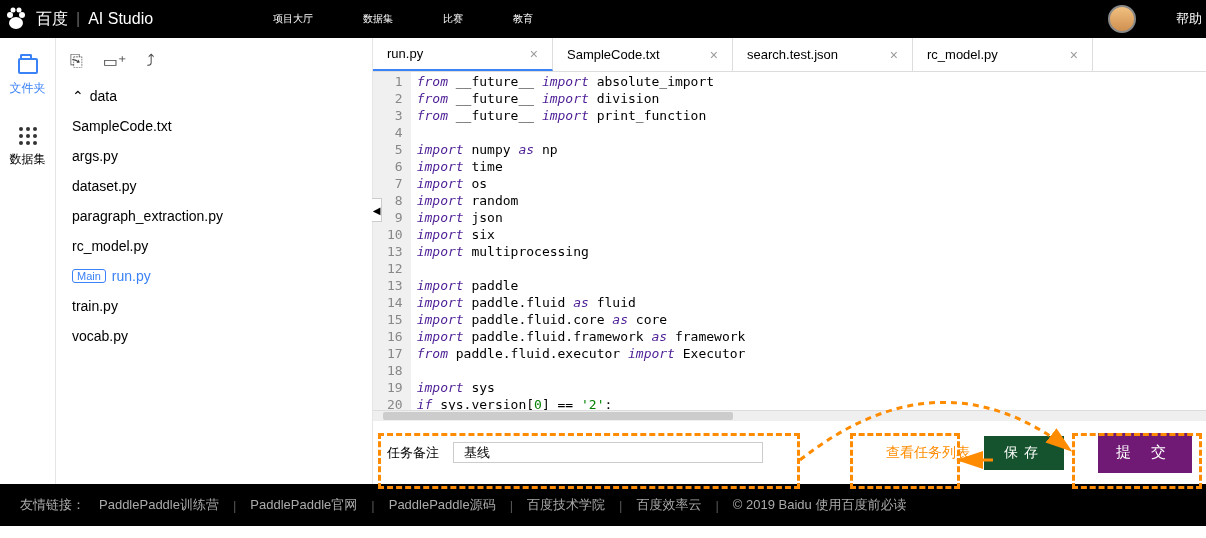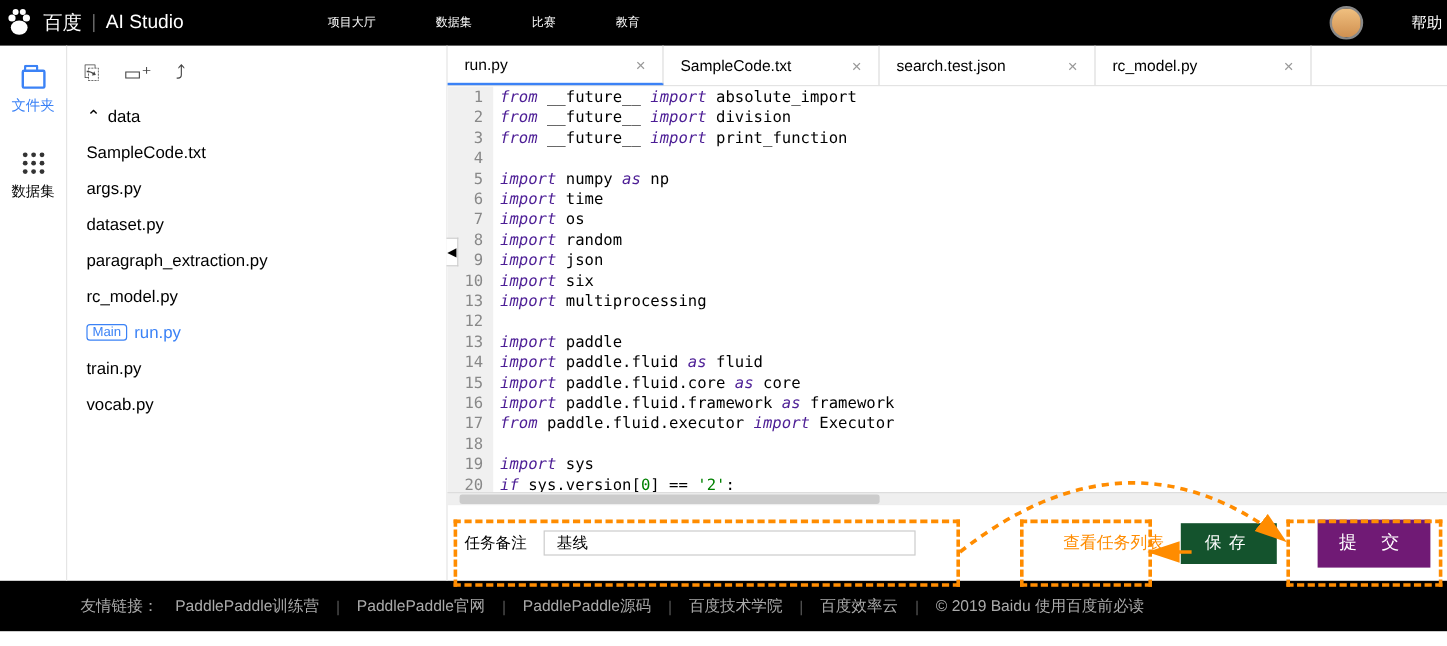--- a/index.html
+++ b/index.html
@@ -45,21 +45,21 @@
 .task-label { font-size: 13px; }
 .task-input { flex: 0 0 310px; height: 21px; border: 1px solid #ccc; padding: 0 10px; font-size: 13px; }
 .spacer { flex: 1; }
 .link-btn { color: #ff8c00; font-size: 14px; cursor: pointer; background: none; border: none; }
 .save-btn { background: #14532d; color: #fff; border: none; width: 80px; height: 34px; font-size: 14px; letter-spacing: 6px; cursor: pointer; }
 .submit-btn { background: #701a75; color: #fff; border: none; width: 94px; height: 40px; font-size: 15px; letter-spacing: 8px; margin-left: 20px; cursor: pointer; }
 .dashed { position: absolute; border: 3px dashed #ff8c00; pointer-events: none; }
 .dash1 { left: 378px; top: 433px; width: 422px; height: 56px; }
 .dash2 { left: 846px; top: 433px; width: 110px; height: 56px; margin-left:4px; }
 .dash3 { left: 1072px; top: 433px; width: 130px; height: 56px; }
-.footer { background: #000; height: 42px; display: flex; align-items: center; padding: 0 67px; color: #aaa; font-size: 13px; gap: 14px; }
+.footer { background: #000; height: 42px; display: flex; align-items: center; padding: 0 20px; color: #aaa; font-size: 13px; gap: 14px; }
 .footer a { color: #aaa; }
 .divider { color: #555; }
 .collapse-handle { position: absolute; left: -1px; top: 160px; width: 10px; height: 24px; background: #fff; border: 1px solid #ccc; border-left: none; display: flex; align-items: center; justify-content: center; font-size: 10px; cursor: pointer; }
 svg.arrow { position: absolute; pointer-events: none; }
 </style>
 </head>
 <body>
 
 <div class="header">
   <div class="logo">

